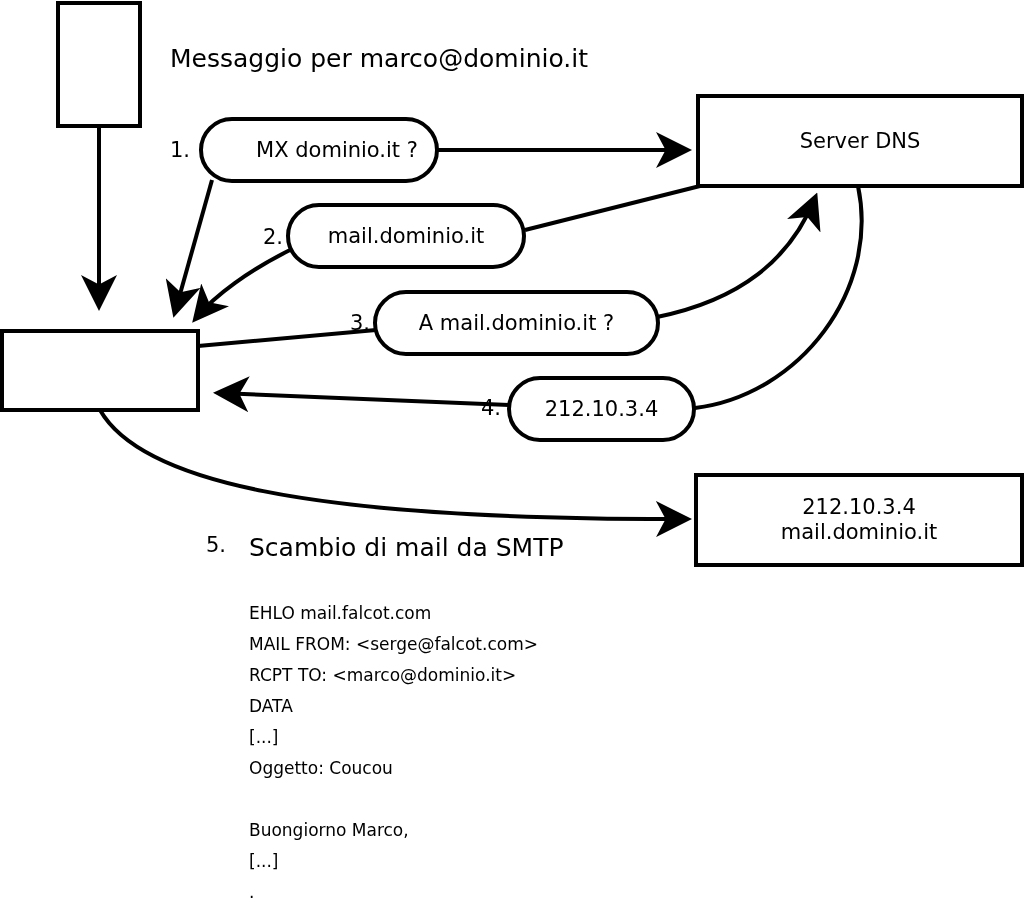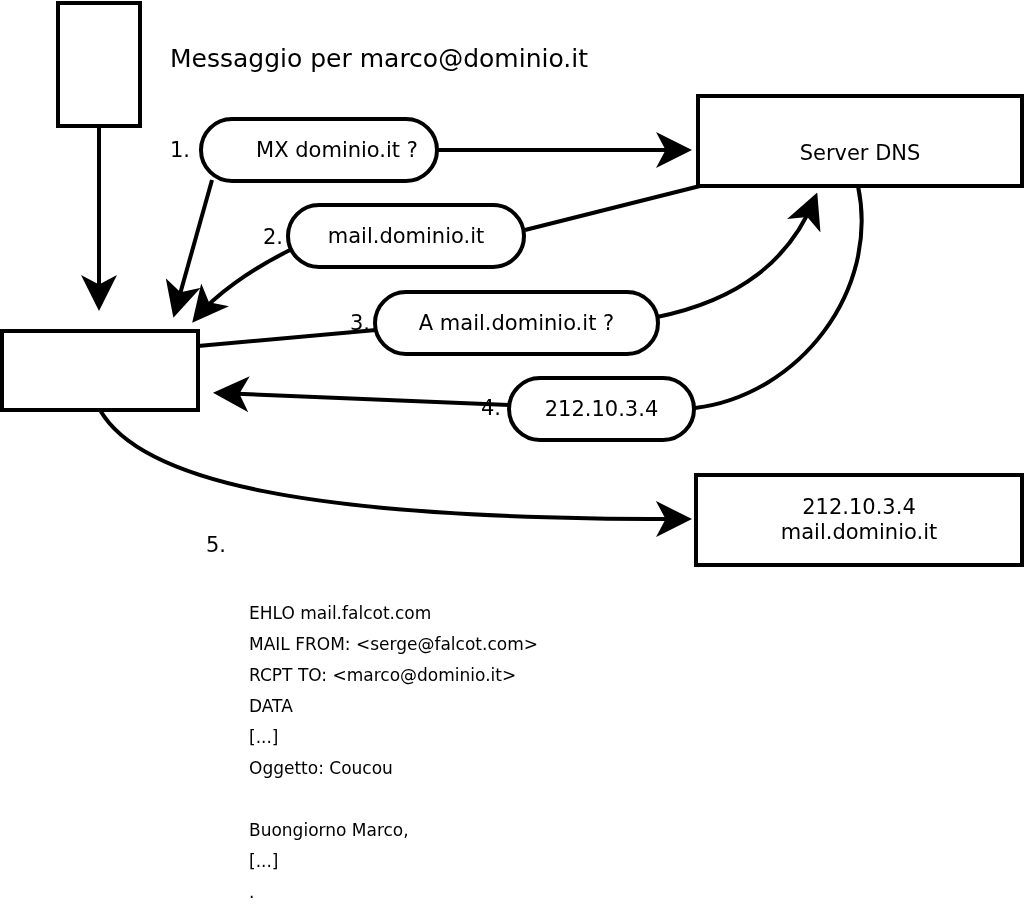--- a/index.html
+++ b/index.html
@@ -94,35 +94,36 @@
 
     <path d="M858,186 C880,290 800,395 695,408" stroke="#000000" stroke-width="4" fill="none"></path>
     <path d="M509,405 L219,393" stroke="#000000" stroke-width="4" fill="none" marker-end="url(#arrow)"></path>
 
     <path d="M100,410 C140,480 300,520 686,519" stroke="#000000" stroke-width="4" fill="none" marker-end="url(#arrow)"></path>
   </svg>
 
   <div class="label" style="left:170px; top:44px;">Messaggio per marco@dominio.it</div>
 
 
-  <div class="node-text" style="left:698px; top:108px; width:324px; height:90px;text-align:center;">Server DNS</div>
+  <div class="node-text" style="left:698px; top:96px; width:324px; height:90px;text-align:center;">Server DNS</div>
 
   <div class="node-text" style="left:696px; top:475px; width:326px; height:90px;">212.10.3.4
 mail.dominio.it</div>
 
   <div class="node-text" style="left:191px; top:119px; width:236px; height:62px;margin-left:28px;">MX dominio.it ?</div>
   <div class="node-text" style="left:288px; top:205px; width:236px; height:62px;">mail.dominio.it</div>
   <div class="node-text" style="left:375px; top:292px; width:283px; height:62px;text-align:right;">A mail.dominio.it ?</div>
   <div class="node-text" style="left:509px; top:378px; width:185px; height:62px;">212.10.3.4</div>
 
   <div class="step-num" style="left:170px; top:138px;">1.</div>
   <div class="step-num" style="left:263px; top:225px;">2.</div>
   <div class="step-num" style="left:350px; top:311px;">3.</div>
   <div class="step-num" style="left:481px; top:396px;">4.</div>
   <div class="step-num" style="left:206px; top:533px;">5.</div>
+  <div class="label" style="left:249px; top:533px;">Scambio di mail da SMTP</div>
 
   <div class="mono-block" style="left:249px; top:598px;">EHLO mail.falcot.com
 MAIL FROM: &lt;serge@falcot.com&gt;
 RCPT TO: &lt;marco@dominio.it&gt;
 DATA
 [...]
 Oggetto: Coucou
 
 Buongiorno Marco,
 [...]

